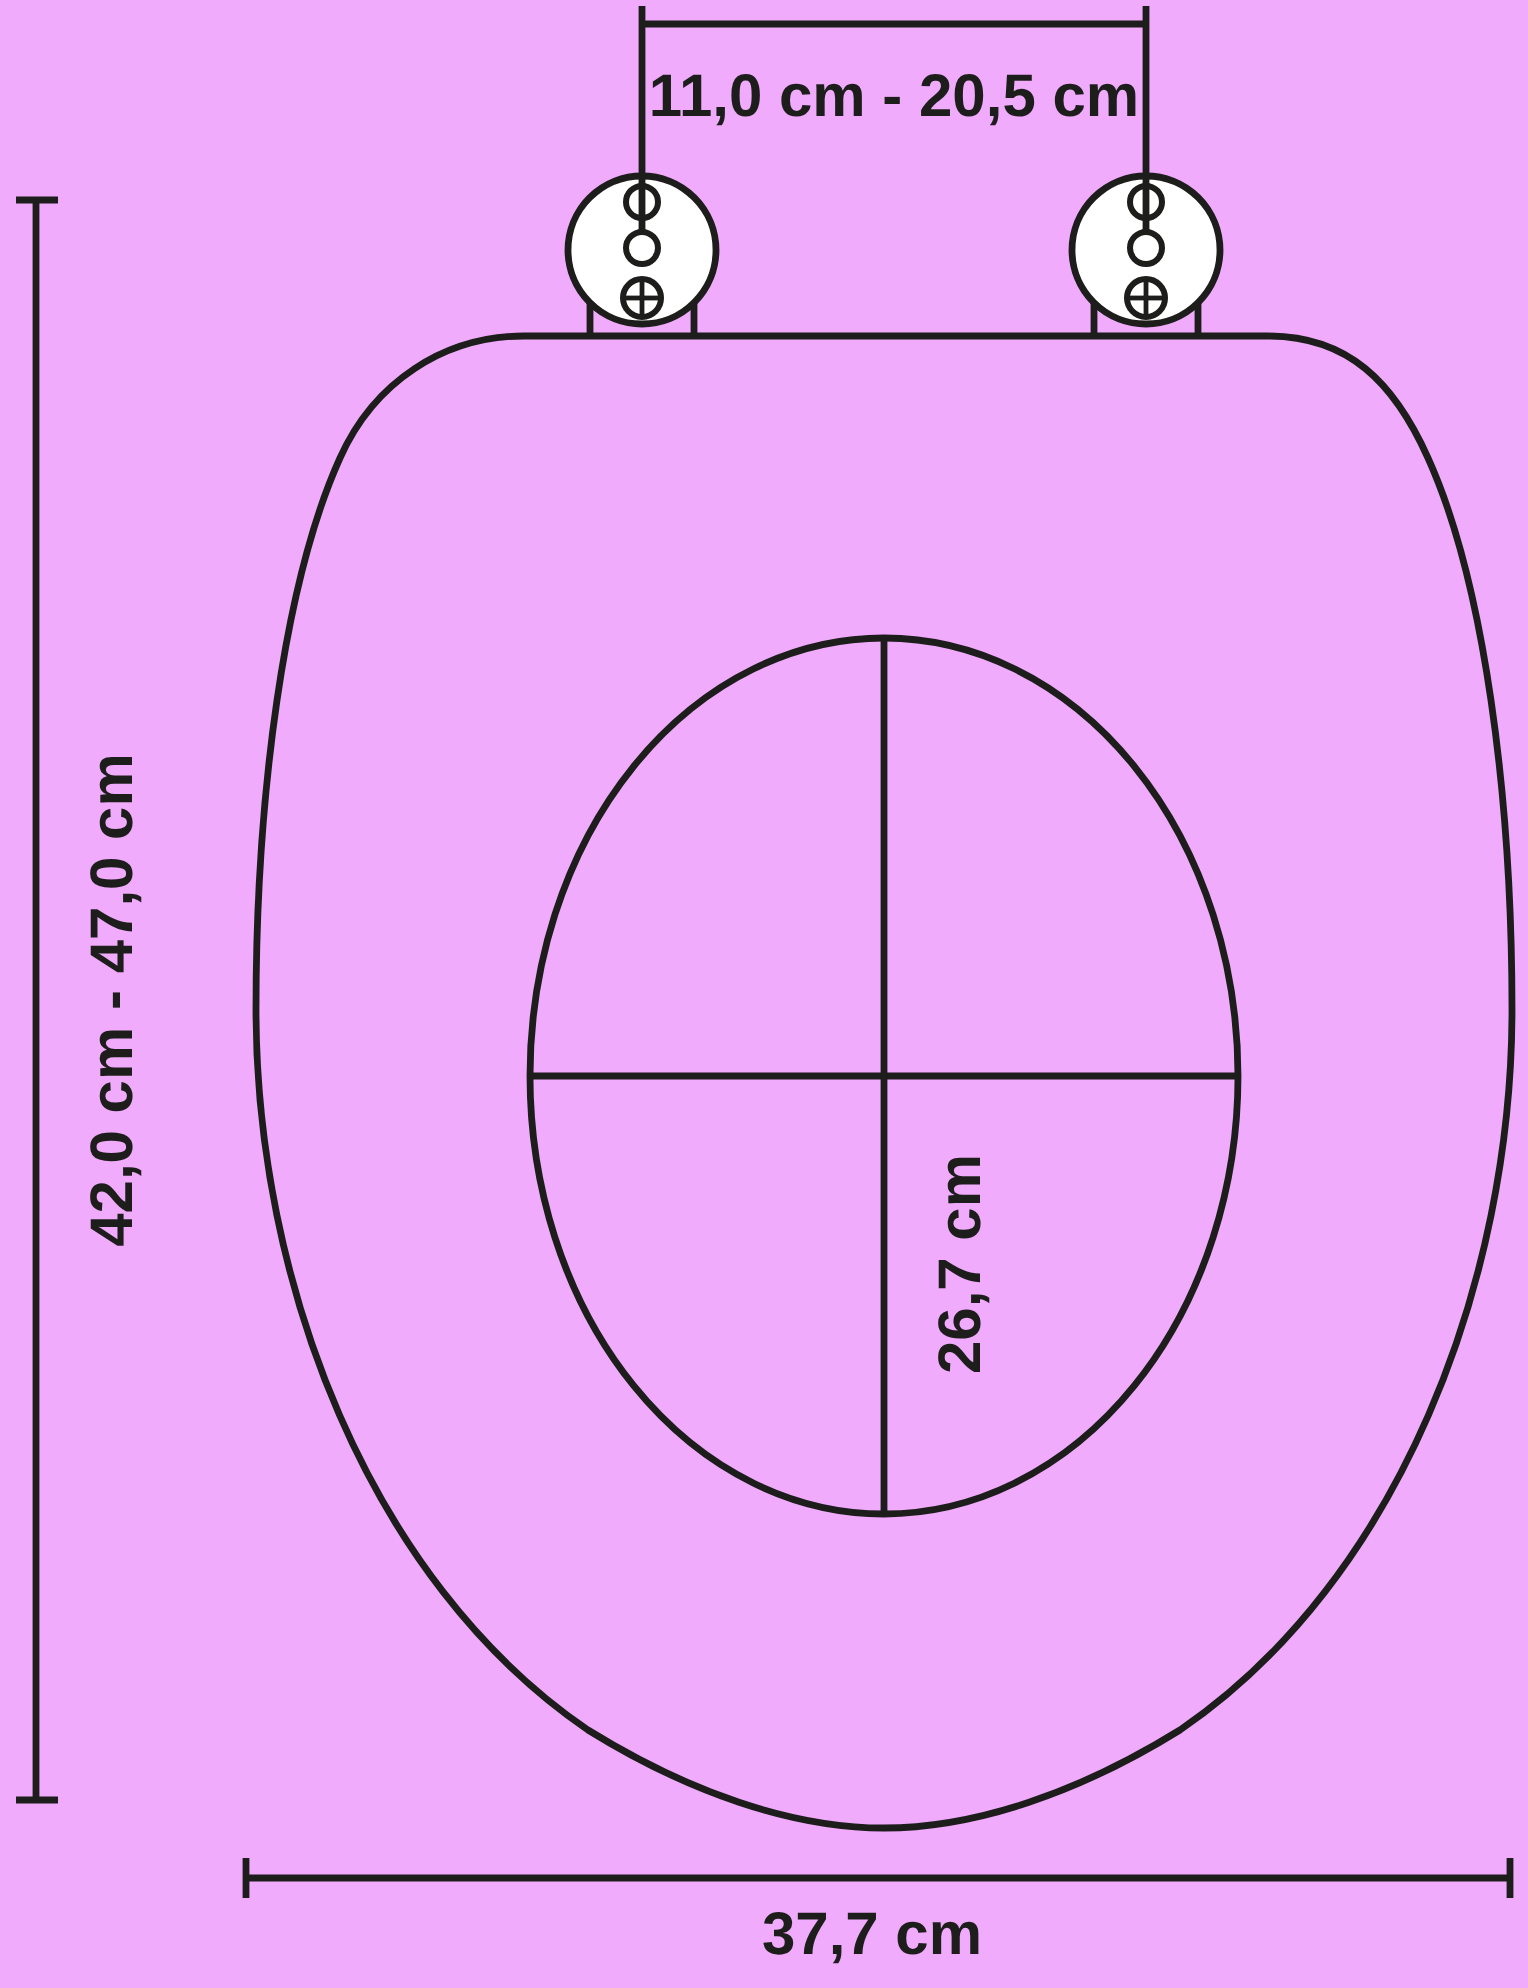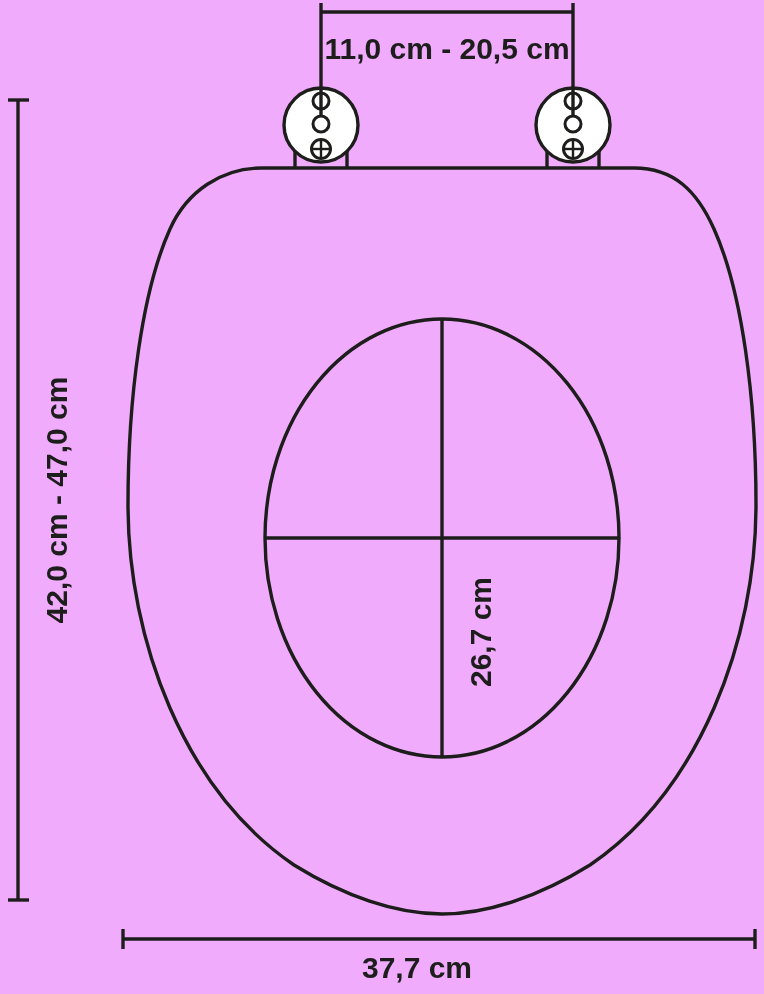--- a/index.html
+++ b/index.html
@@ -91,14 +91,14 @@
     </g>
   </svg>
 
   <div class="dim-label" style="left:447px;top:49px;">11,0 cm - 20,5 cm</div>
 
   <div class="dim-label rot" style="left:57px;top:500px;">42,0 cm - 47,0 cm</div>
 
 
   <div class="dim-label rot" style="left:481px;top:632px;">26,7 cm</div>
 
-  <div class="dim-label" style="left:417px;top:968px;">37,7 cm</div>
+  <div class="dim-label" style="left:436px;top:968px;">37,7 cm</div>
 </div>
 
 </body></html>

